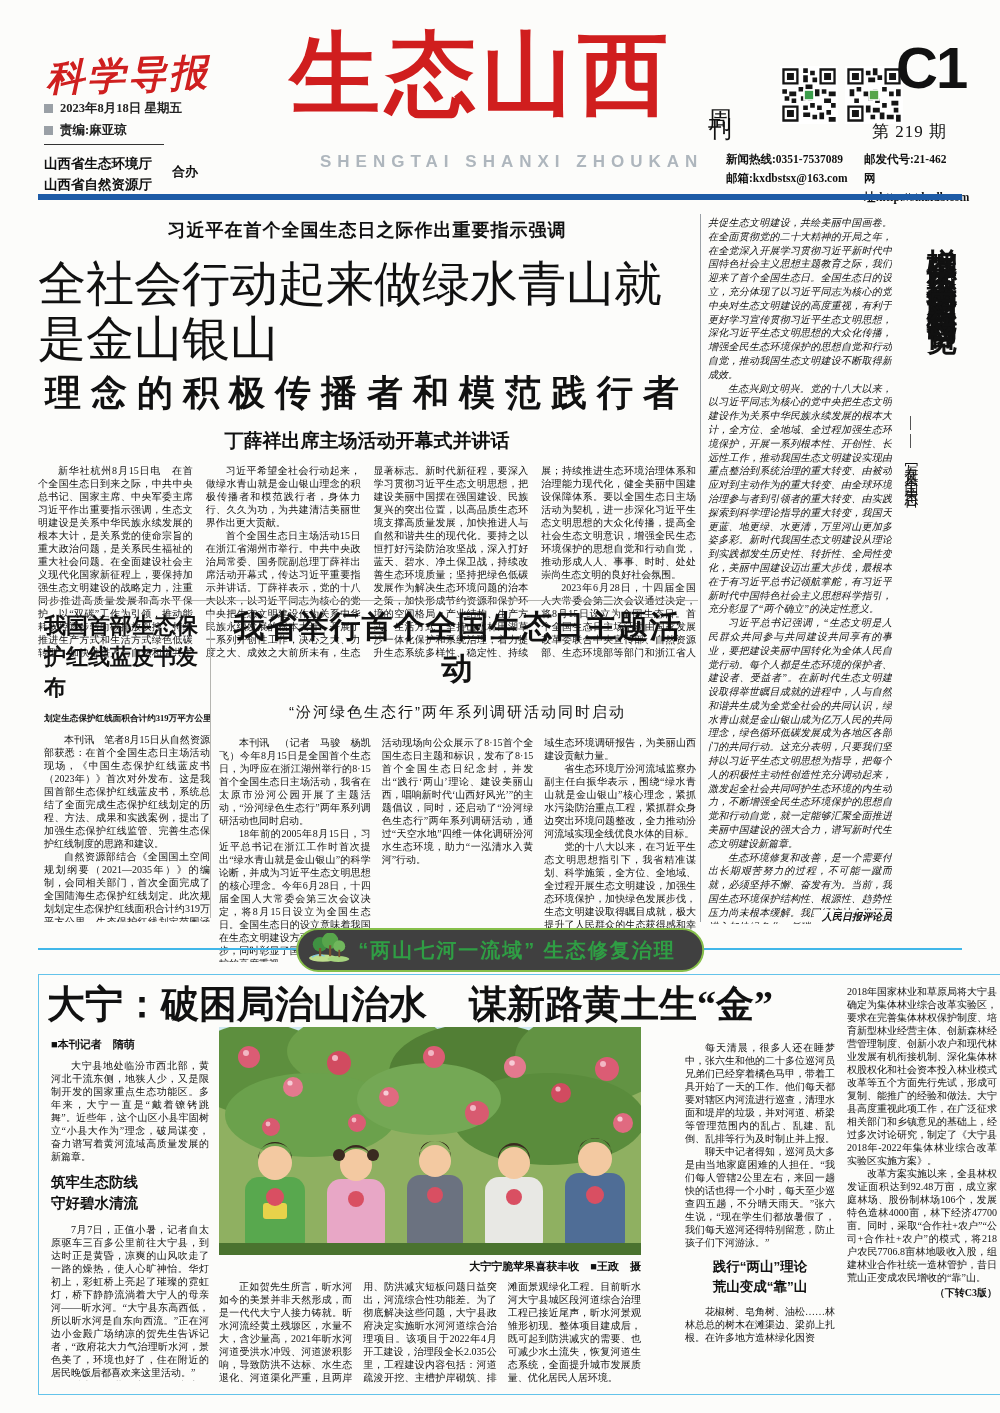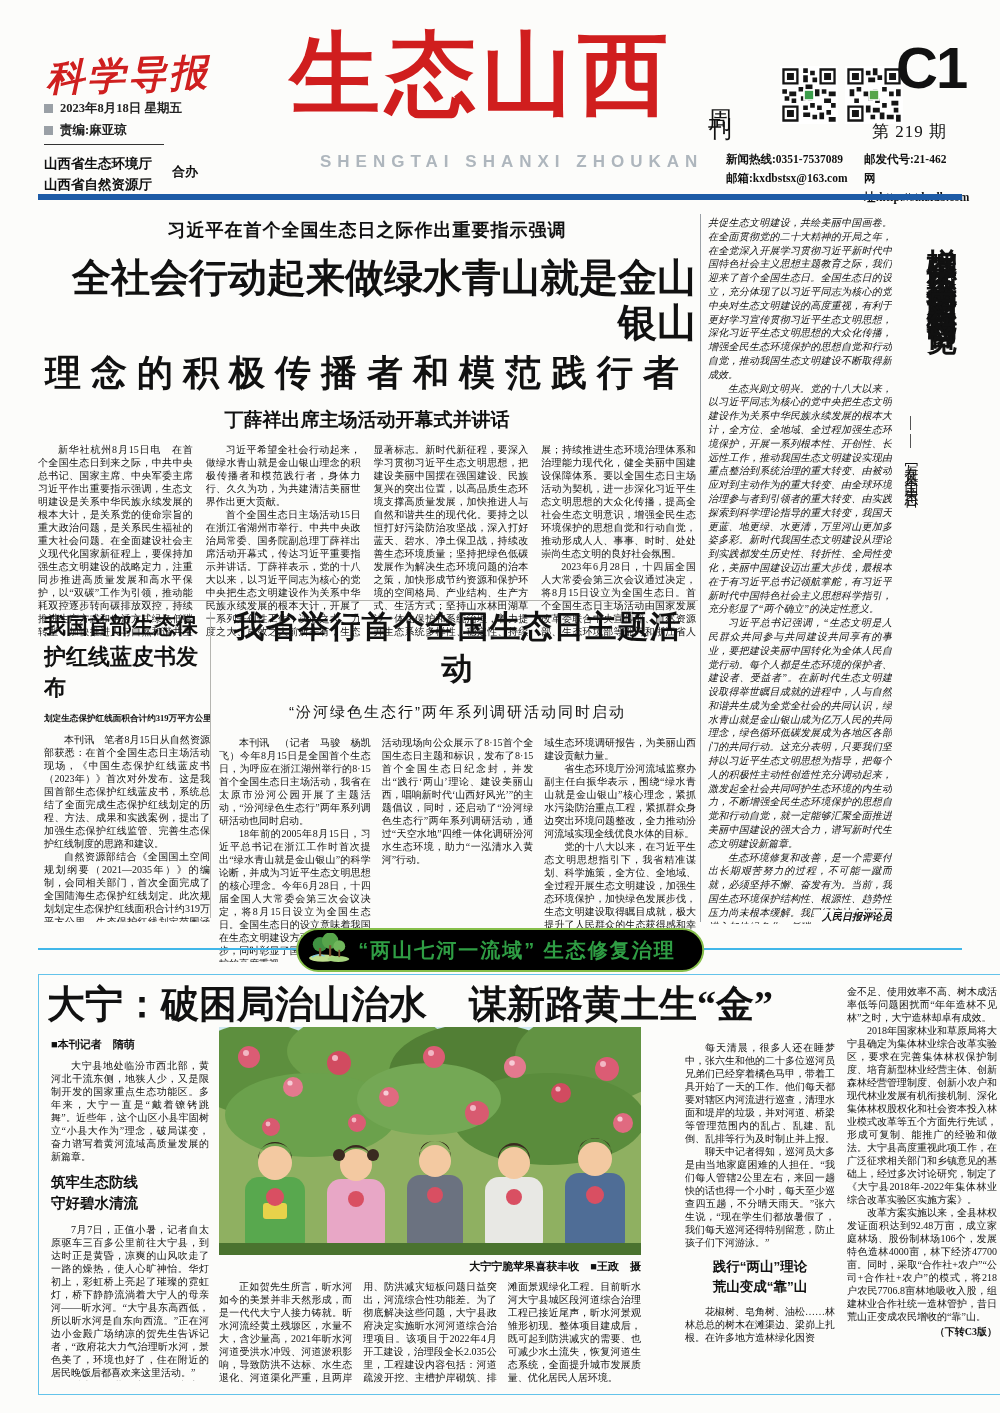--- a/index.html
+++ b/index.html
@@ -23,21 +23,21 @@
   .weekly{left:704px;top:90px;font-size:24px;writing-mode:vertical-rl;letter-spacing:8px;font-weight:500;}
   .qr{top:66px;width:58px;height:58px;}
   .page-code{left:896px;top:34px;font-size:58px;font-weight:bold;letter-spacing:-2px;}
   .issue{left:872px;top:120px;font-size:17px;letter-spacing:1px;}
   .contact{left:726px;top:150px;display:grid;grid-template-columns:128px 110px;
            column-gap:10px;font-size:11.5px;font-weight:bold;line-height:19px;}
   .blue-rule{left:38px;top:194px;width:924px;height:6px;background:#1d5ba6;}
   
   .lead{left:38px;top:206px;width:658px;}
   .kicker{text-align:center;font-size:18px;font-weight:bold;letter-spacing:1px;margin-top:12px;}
-  .h1{text-align:right;font-size:39px;font-weight:700;margin-top:14px;line-height:1.15;}
+  .h1{text-align:left;font-size:48px;font-weight:400;margin-top:14px;line-height:1.15;}
   .h2{text-align:center;font-size:36px;font-weight:900;letter-spacing:10px;margin-top:6px;line-height:1.15;}
   .deck{text-align:center;font-size:19px;font-weight:bold;margin-top:14px;margin-bottom:10px;}
   .lead-body{display:flex;gap:13px;height:196px;overflow:hidden;margin-top:8px;}
   .col{flex:1;font-size:10px;line-height:13px;text-align:justify;overflow:hidden;}
   
   .v-div1{left:700px;top:214px;width:1px;height:708px;background:#9aa0a6;}
   .commentary{left:708px;top:216px;width:254px;height:708px;display:flex;}
   .comm-body{position:relative;width:184px;height:100%;overflow:hidden;font-size:10px;
              line-height:13.8px;font-style:italic;text-align:justify;}
   .comm-sign{position:absolute;bottom:0;right:0;background:#fcfcfa;font-weight:bold;
@@ -52,21 +52,21 @@
   .bb-sub{font-size:8.6px;font-weight:bold;margin:10px 0 8px;white-space:nowrap;}
   .bb-body{font-size:10px;line-height:13px;text-align:justify;}
   .v-div2{left:210px;top:612px;width:1px;height:306px;background:#b5b5b0;}
   .province{left:219px;top:606px;width:477px;}
   .prov-h{text-align:center;font-size:31px;font-weight:900;letter-spacing:1px;}
   .prov-deck{text-align:center;font-size:15px;font-weight:normal;margin-top:13px;letter-spacing:2px;}
   .prov-body{display:flex;gap:11px;height:226px;overflow:hidden;margin-top:14px;}
   
   .banner{left:38px;top:926px;width:924px;height:46px;}
   .banner-line{position:absolute;top:22px;left:0;width:100%;height:2px;background:#41b7e9;}
-  .banner-pill{position:absolute;left:50%;transform:translateX(-50%);top:2px;background:#000000;
+  .banner-pill{position:absolute;left:50%;transform:translateX(-50%);top:2px;background:#404040;
                border:2px solid #86bf4a;border-radius:24px;padding:3px 26px 3px 10px;
                display:flex;align-items:center;gap:8px;}
   .banner-text{font-size:20px;font-weight:900;color:#2f9e44;letter-spacing:2px;
                font-family:"Liberation Sans",sans-serif;}
   
   .daning{left:38px;top:974px;width:984px;height:421px;border:1px solid #63c3ea;box-sizing:border-box;}
   .dn-h{left:8px;top:4px;width:794px;font-size:38px;font-weight:900;white-space:nowrap;}
   .dn-h .gap{display:inline-block;width:42px;}
   .dn-byline{left:12px;top:62px;font-size:11px;font-weight:bold;}
   .dn-c1{left:12px;top:84px;width:158px;height:322px;overflow:hidden;font-size:10px;line-height:13px;text-align:justify;}
@@ -340,21 +340,20 @@
         <div>践行“两山”理论</div>
         <div>荒山变成“靠”山</div>
       </div>
       <div>
           <p class="para">花椒树、皂角树、油松……林林总总的树木在滩渠边、梁峁上扎根。在许多地方造林绿化因资</p>
         </div>
     </div>
 
     <div class="abs dn-c5 cont">
       <div class="cont">
-          <p class="para">金不足、使用效率不高、树木成活率低等问题困扰而“年年造林不见林”之时，大宁造林却卓有成效。</p>
           <p class="para">2018年国家林业和草原局将大宁县确定为集体林业综合改革实验区，要求在完善集体林权保护制度、培育新型林业经营主体、创新森林经营管理制度、创新小农户和现代林业发展有机衔接机制、深化集体林权股权化和社会资本投入林业模式改革等五个方面先行先试，形成可复制、能推广的经验和做法。大宁县高度重视此项工作，在广泛征求相关部门和乡镇意见的基础上，经过多次讨论研究，制定了《大宁县2018年-2022年集体林业综合改革实验区实施方案》。</p>
           <p class="para">改革方案实施以来，全县林权发证面积达到92.48万亩，成立家庭林场、股份制林场106个，发展特色造林4000亩，林下经济47700亩。同时，采取“合作社+农户”“公司+合作社+农户”的模式，将218户农民7706.8亩林地吸收入股，组建林业合作社统一造林管护，昔日荒山正变成农民增收的“靠”山。</p>
         </div>
       <div class="dn-jump">（下转C3版）</div>
     </div>
   </div>
 
 </div>
 
 </body></html>

